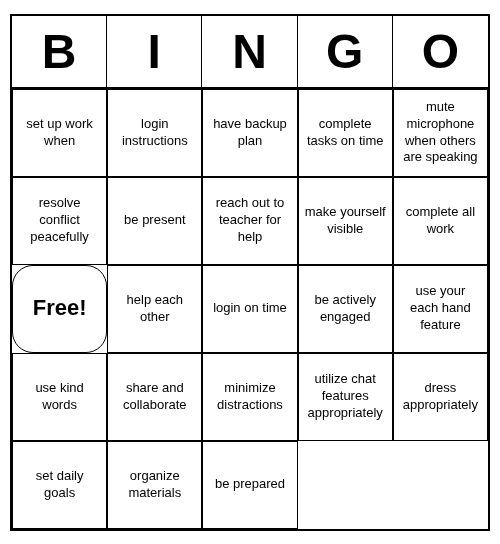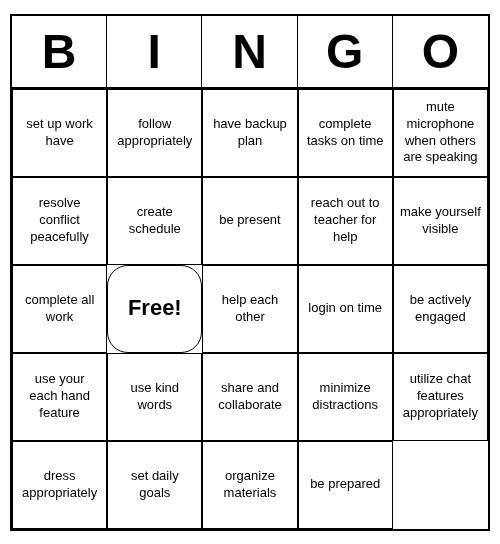--- a/index.html
+++ b/index.html
@@ -81,39 +81,36 @@
 <div class="bingo-card">
   <div class="bingo-header">
   <div class="bingo-letter">B</div>
       <div class="bingo-letter">I</div>
       <div class="bingo-letter">N</div>
       <div class="bingo-letter">G</div>
       <div class="bingo-letter">O</div>
     </div>
   <div class="bingo-grid">
   <div class="bingo-cell">
-        <span class="bingo-cell-text">set up work have</span>
+        <span class="bingo-cell-text">set up work when</span>
       </div>
       <div class="bingo-cell">
-        <span class="bingo-cell-text">follow appropriately</span>
+        <span class="bingo-cell-text">login instructions</span>
       </div>
       <div class="bingo-cell">
         <span class="bingo-cell-text">have backup plan</span>
       </div>
       <div class="bingo-cell">
         <span class="bingo-cell-text">complete tasks on time</span>
       </div>
       <div class="bingo-cell">
         <span class="bingo-cell-text">mute microphone when others are speaking</span>
       </div>
       <div class="bingo-cell">
         <span class="bingo-cell-text">resolve conflict peacefully</span>
-      </div>
-      <div class="bingo-cell">
-        <span class="bingo-cell-text">create schedule</span>
       </div>
       <div class="bingo-cell">
         <span class="bingo-cell-text">be present</span>
       </div>
       <div class="bingo-cell">
         <span class="bingo-cell-text">reach out to teacher for help</span>
       </div>
       <div class="bingo-cell">
         <span class="bingo-cell-text">make yourself visible</span>
       </div>

